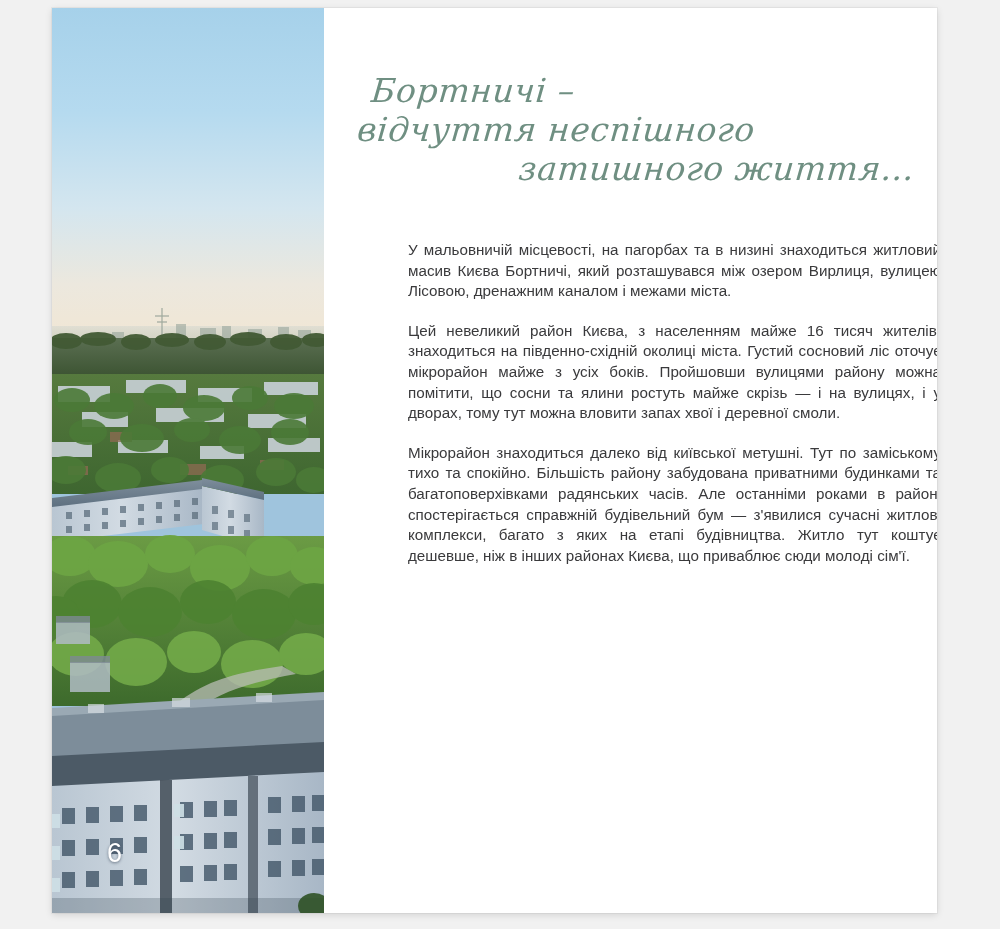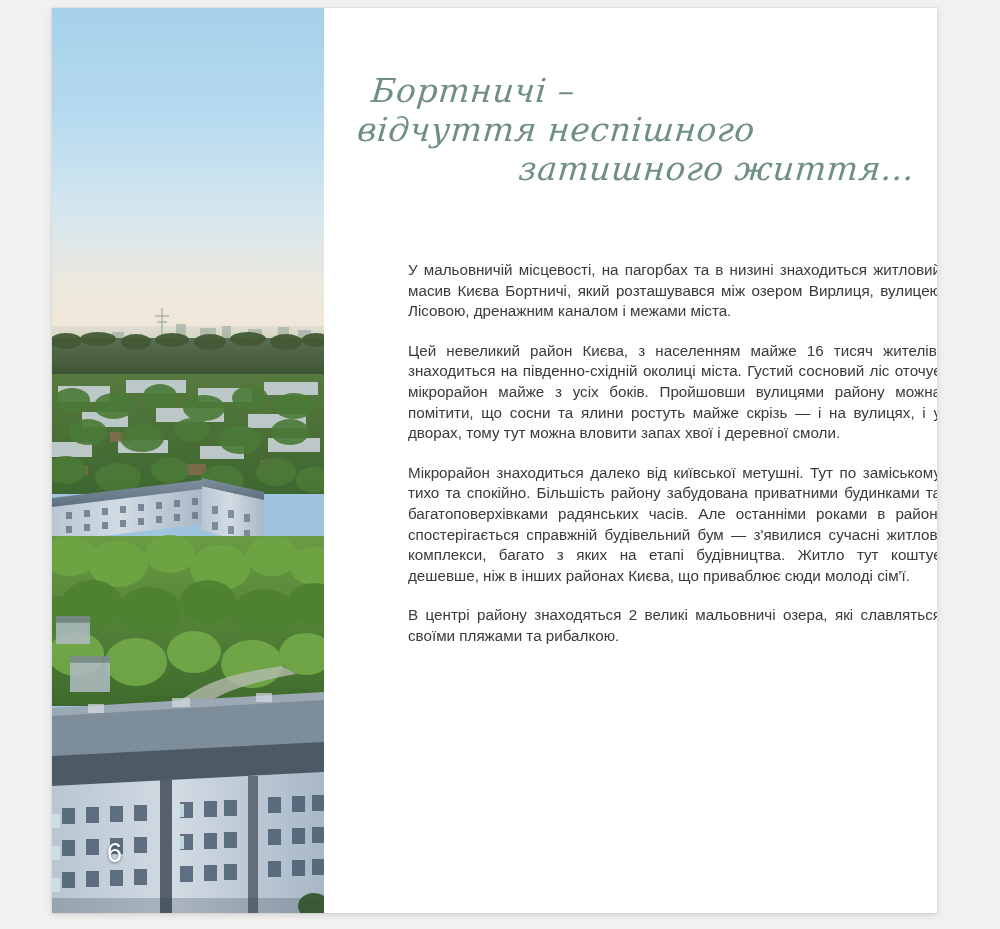--- a/index.html
+++ b/index.html
@@ -97,21 +97,20 @@
   .body-copy {
     position: absolute;
     left: 84px;
     top: 232px;
     width: 533px;
     color: #3a3a3c;
     font-family: "Liberation Sans", sans-serif;
     font-size: 15.2px;
     line-height: 20.6px;
     text-align: justify;
-    margin-top: 20px;
     -webkit-font-smoothing: antialiased;
   }
   .body-copy p { margin: 0 0 19px 0; }
   .body-copy p:last-child { margin-bottom: 0; }
 </style>
 </head>
 <body>
 
 <div class="viewport">
   <div class="page">
@@ -374,18 +373,17 @@
       <div class="headline">
         <span class="hl hl-1">Бортничі –</span>
         <span class="hl hl-2">відчуття неспішного</span>
         <span class="hl hl-3">затишного життя...</span>
       </div>
 
       <div class="body-copy">
         <p>У мальовничій місцевості, на пагорбах та в низині знаходиться житловий масив Києва Бортничі, який розташувався між озером Вирлиця, вулицею Лісовою, дренажним каналом і межами міста.</p>
         <p>Цей невеликий район Києва, з населенням майже 16 тисяч жителів, знаходиться на південно-східній околиці міста. Густий сосновий ліс оточує мікрорайон майже з усіх боків. Пройшовши вулицями району можна помітити, що сосни та ялини ростуть майже скрізь — і на вулицях, і у дворах, тому тут можна вловити запах хвої і деревної смоли.</p>
         <p>Мікрорайон знаходиться далеко від київської метушні. Тут по заміському тихо та спокійно. Більшість району забудована приватними будинками та багатоповерхівками радянських часів. Але останніми роками в районі спостерігається справжній будівельний бум — з'явилися сучасні житлові комплекси, багато з яких на етапі будівництва. Житло тут коштує дешевше, ніж в інших районах Києва, що приваблює сюди молоді сім'ї.</p>
-        <p>В центрі району знаходяться 2 великі мальовничі озера, які славляться своїми пляжами та рибалкою.</p>
       </div>
 
     </div>
   </div>
 </div>
 
 </body></html>

